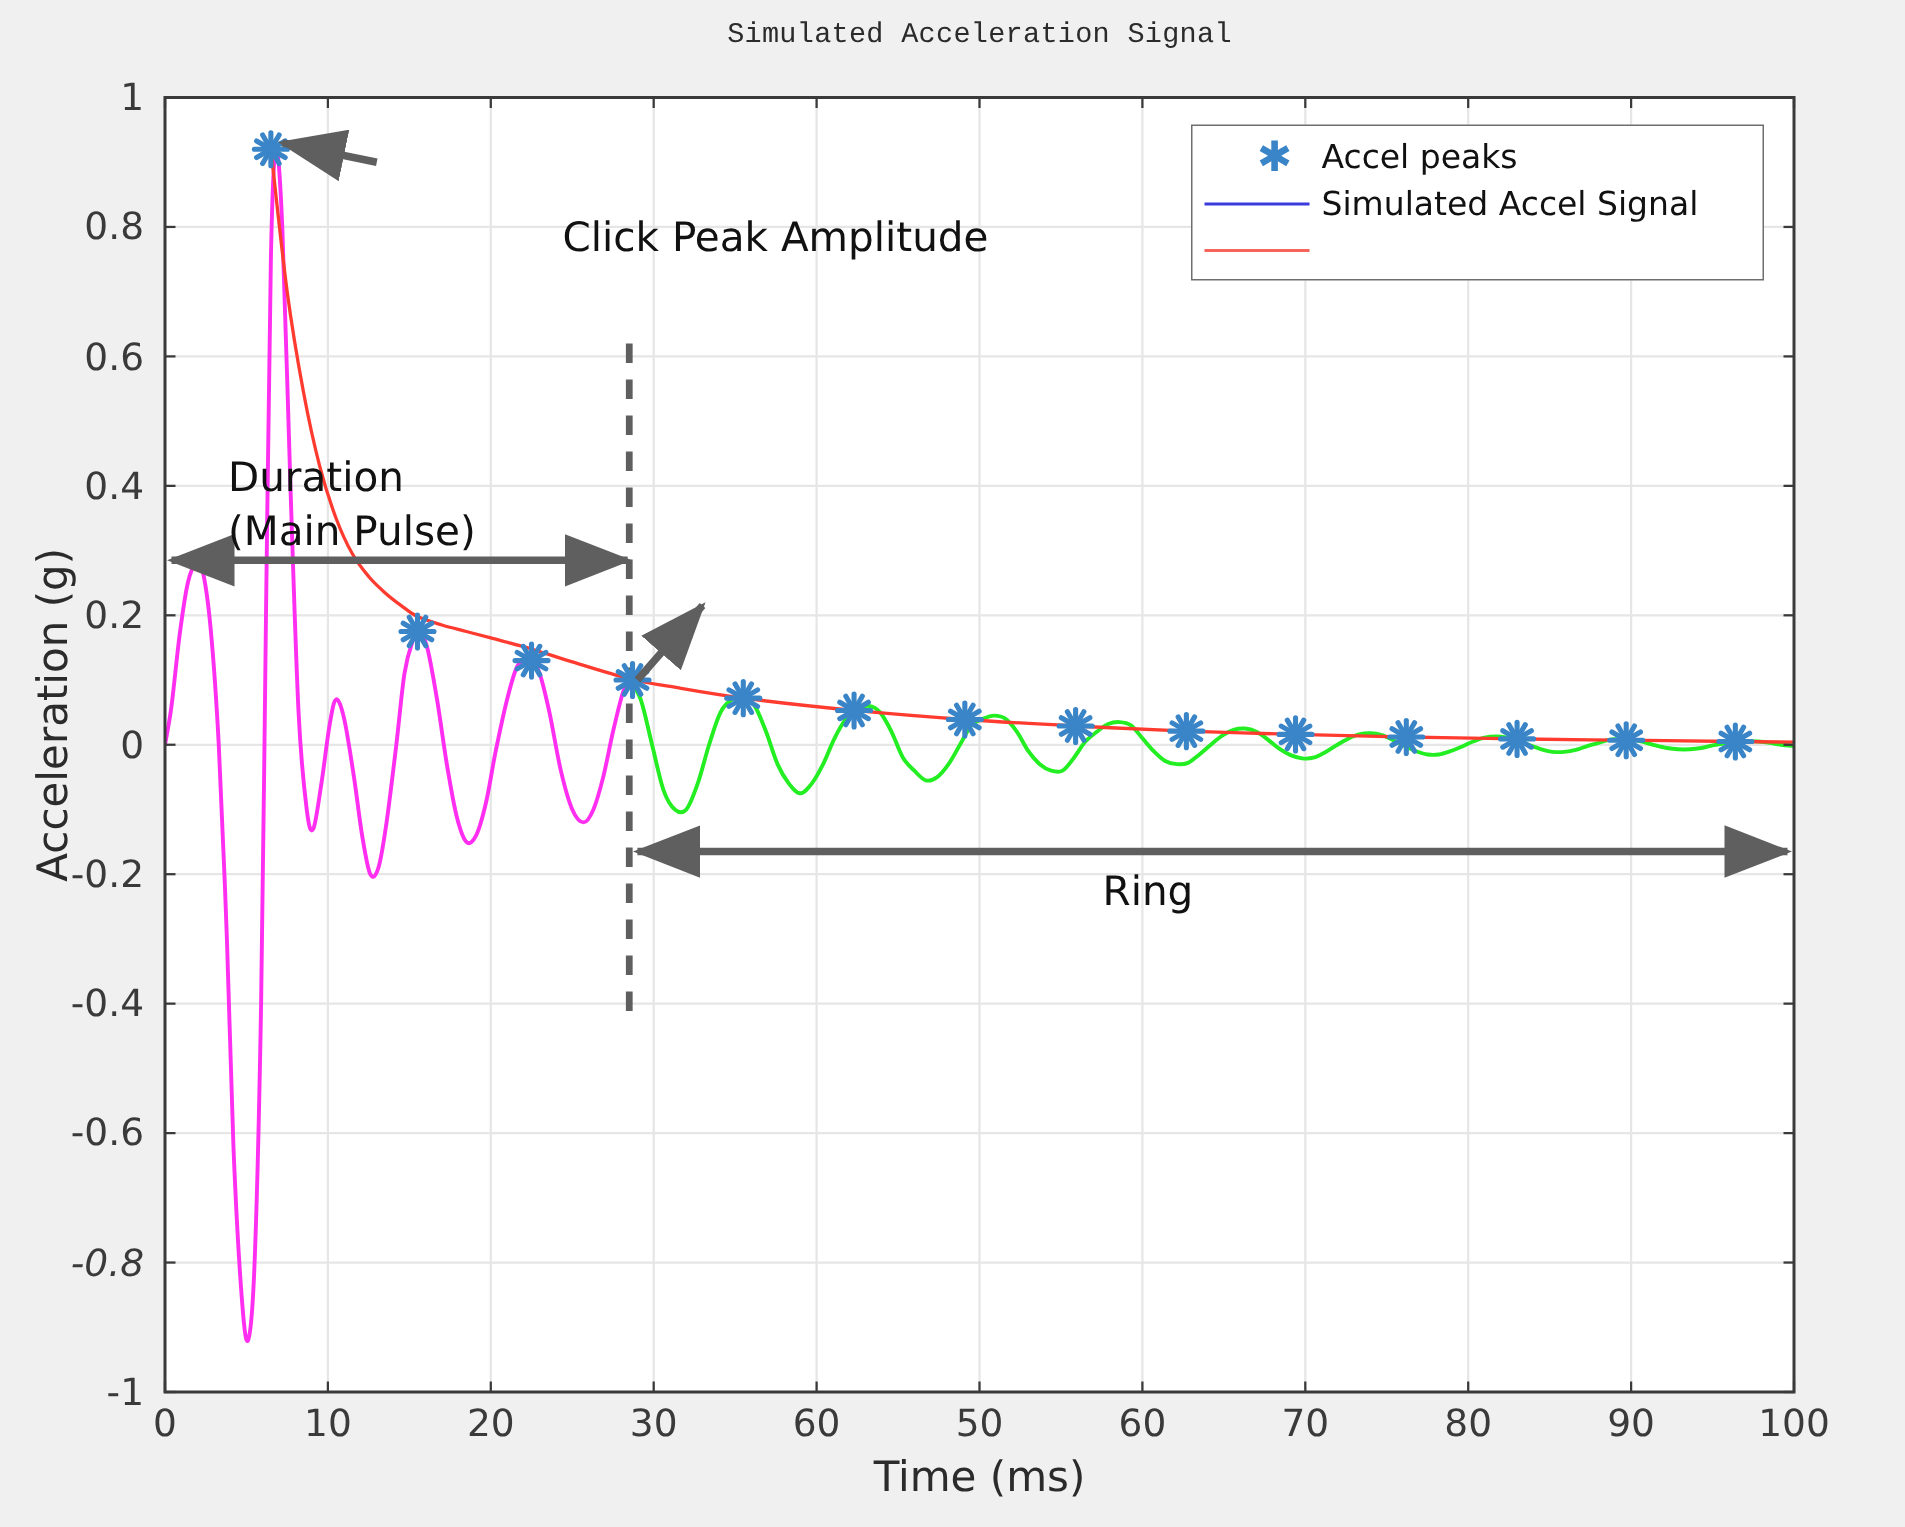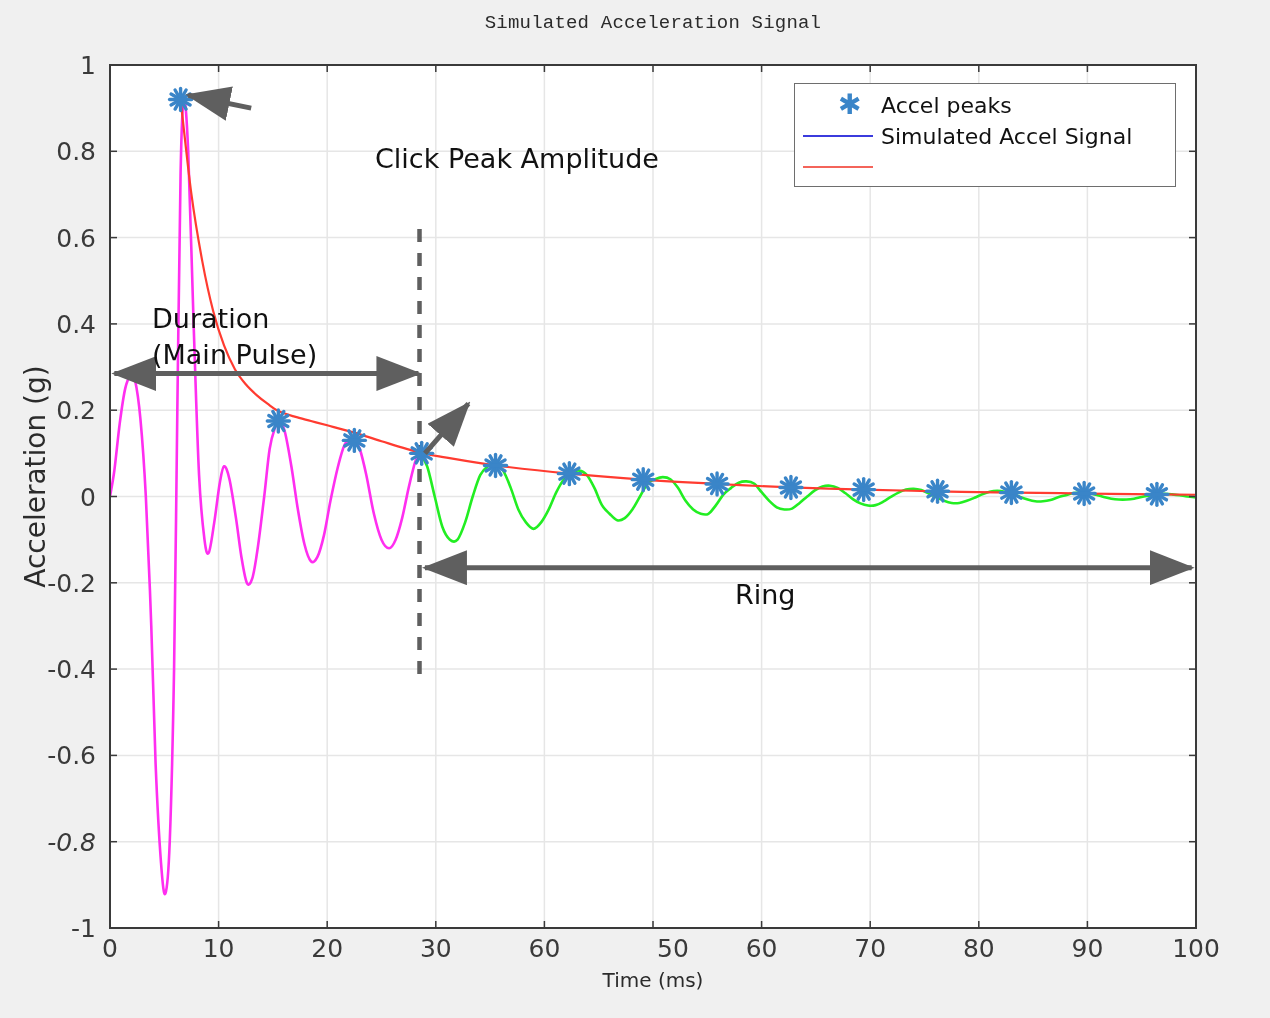--- a/index.html
+++ b/index.html
@@ -42,21 +42,21 @@
     transform-origin: center center;
     font-size: 28px;
     color: #2b2b2b;
   }
   .xlabel {
     position: absolute;
     left: 110px;
     top: 968px;
     width: 1086px;
     text-align: center;
-    font-size: 20px;
+    font-size: 28px;
     color: #2b2b2b;
   }
   .ytick {
     position: absolute;
     right: 1174px;
     text-align: right;
     font-size: 25px;
     color: #3a3a3a;
     transform: translateY(-50%);
     white-space: nowrap;
@@ -150,21 +150,21 @@
       <div class="ytick" style="top: 755.4px;">-0.6</div>
       <div class="ytick" style="top: 841.7px; font-style: italic;">-0.8</div>
       <div class="ytick" style="top: 928px;">-1</div>
     </div>
   <div id="xtick-layer">
       <div class="xtick" style="left: 110px;">0</div>
       <div class="xtick" style="left: 218.6px;">10</div>
       <div class="xtick" style="left: 327.2px;">20</div>
       <div class="xtick" style="left: 435.8px;">30</div>
       <div class="xtick" style="left: 544.4px;">60</div>
-      <div class="xtick" style="left: 653px; margin-left: 20px;">50</div>
+      <div class="xtick" style="left: 653px;">50</div>
       <div class="xtick" style="left: 761.6px;">60</div>
       <div class="xtick" style="left: 870.2px;">70</div>
       <div class="xtick" style="left: 978.8px;">80</div>
       <div class="xtick" style="left: 1087.4px;">90</div>
       <div class="xtick" style="left: 1196px;">100</div>
     </div>
 
   <svg id="plotsvg" width="1270" height="1018">
     <defs>
       <marker id="arrowEnd" markerWidth="9" markerHeight="7" refX="8.4" refY="3.5" orient="auto">

